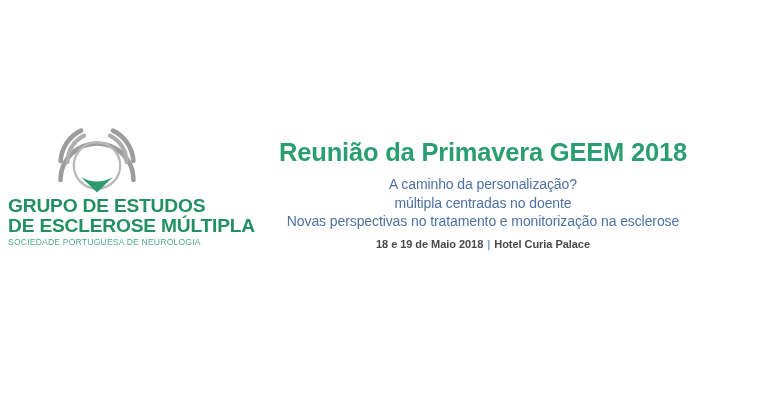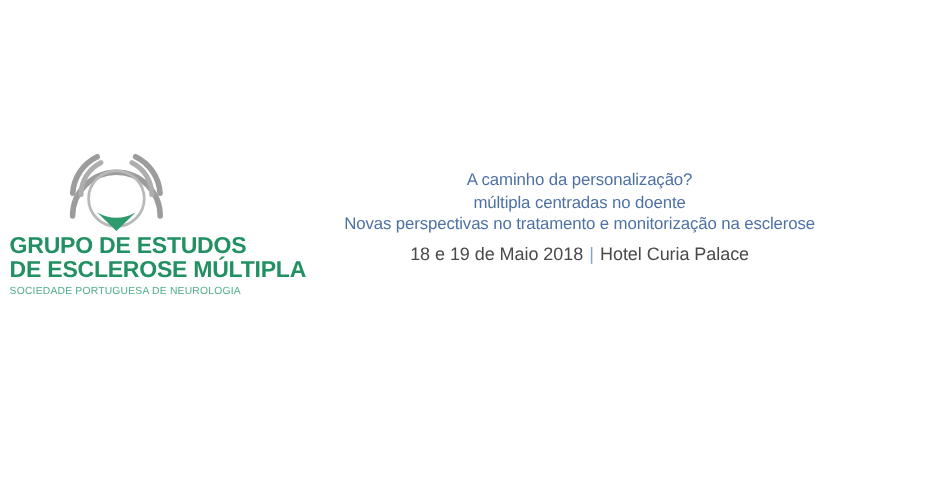--- a/index.html
+++ b/index.html
@@ -97,22 +97,22 @@
     color: #4e71a6;
     line-height: 1.33;
     margin: 0;
     padding-top: 6px;
     letter-spacing: -0.1px;
   }
   .sub-line { display: block; white-space: nowrap; }
 
   .event-details {
     font-family: "Liberation Sans", sans-serif;
-    font-weight: normal;
-    font-size: 15px;
+    font-weight: bold;
+    font-size: 11px;
     color: #494949;
     line-height: 1.4;
     margin: 0;
     padding-top: 6px;
     letter-spacing: -0.05px;
   }
   .sep { color: #7fa6c9; padding: 0 1px; }
 </style>
 </head>
 <body>
@@ -142,20 +142,21 @@
 
     <div class="logo-wordmark">
       <div class="logo-line1">GRUPO DE ESTUDOS</div>
       <div class="logo-line2">DE ESCLEROSE MÚLTIPLA</div>
       <div class="logo-line3">SOCIEDADE PORTUGUESA DE NEUROLOGIA</div>
     </div>
   </div>
 
   <div class="text-block">
 
+    <h1 class="event-title">Reunião da Primavera GEEM 2018</h1>
 
     <div class="event-subtitle">
       <span class="sub-line">A caminho da personalização?</span>
       <span class="sub-line">múltipla centradas no doente</span>
       <span class="sub-line">Novas perspectivas no tratamento e monitorização na esclerose</span>
     </div>
 
     <div class="event-details">
       <span>18 e 19 de Maio 2018</span>
       <span class="sep">|</span>

